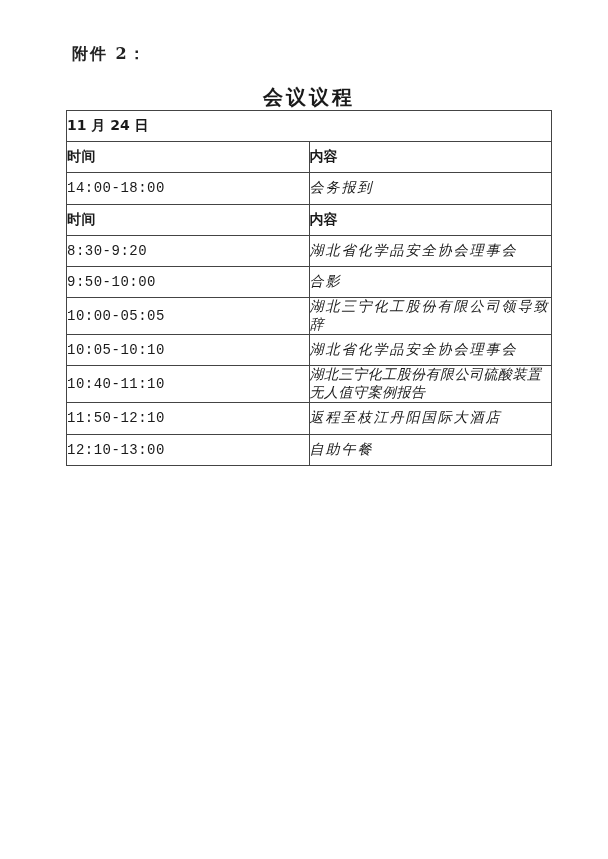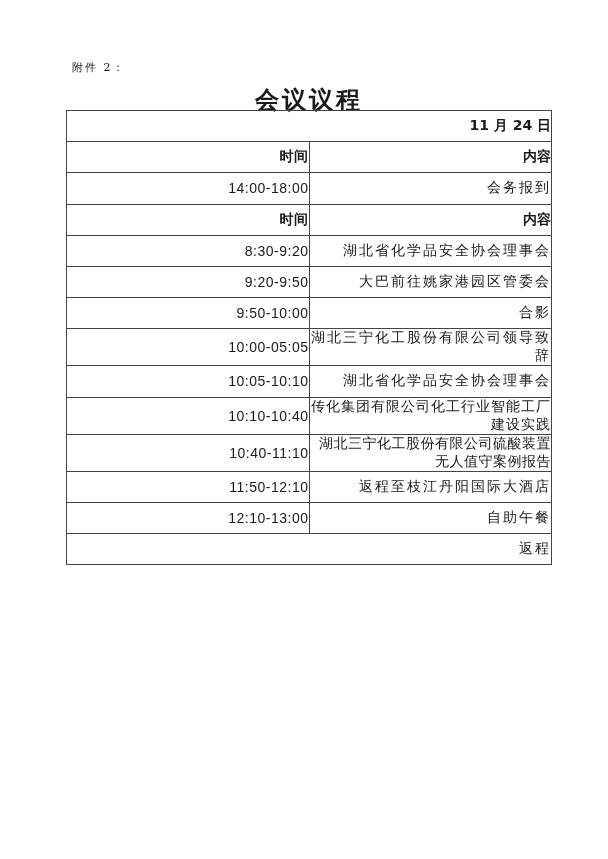--- a/index.html
+++ b/index.html
@@ -1,22 +1,22 @@
 <!DOCTYPE html>
 <html><head>
 <meta charset="utf-8">
 <style>
   html, body { margin:0; padding:0; background:#ffffff; }
   body { width:608px; height:859px; position:relative; overflow:hidden; font-family:"DejaVu Serif", serif; color:#1a1a1a; }
-  .attach { position:absolute; left:72px; top:60px; font-size:11px; letter-spacing:2px; color:#222; }
-  .title { position:absolute; left:0; width:608px; top:84px; text-align:center; font-family:"DejaVu Sans", sans-serif; font-weight:bold; font-size:24px; letter-spacing:3px; padding-left:10px; box-sizing:border-box; }
+  .attach { position:absolute; left:72px; top:44px; font-size:16px; letter-spacing:2px; color:#222;font-weight:bold; }
+  .title { position:absolute; left:0; width:608px; top:84px; text-align:center; font-family:"DejaVu Sans", sans-serif; font-weight:bold; font-size:20px; letter-spacing:3px; padding-left:10px; box-sizing:border-box; }
   table.agenda { position:absolute; left:66px; top:110px; width:486px; border-collapse:collapse; table-layout:fixed; }
-  table.agenda td { border:1px solid #444; height:30.2px; padding:0; text-align:right; font-size:14px; vertical-align:middle; }
-  td.time { width:109px; letter-spacing:0.5px; font-family:Liberation Sans, sans-serif; font-size:14px; }
-  td.content { letter-spacing:2px; }
+  table.agenda td { border:1px solid #444; height:30.2px; padding:0; text-align:left; font-size:14px; vertical-align:middle; }
+  td.time { width:109px; letter-spacing:0.5px; font-family:Liberation Mono, monospace; font-size:14px; }
+  td.content { letter-spacing:2px;font-style:italic; }
   td.head { font-family:"DejaVu Sans", sans-serif; font-weight:bold; font-size:14px;margin-left:32px; }
   td.date { font-family:"DejaVu Sans", sans-serif; font-weight:bold; font-size:14px; }
 </style>
 </head>
 <body>
 
 <div class="attach">附件 2：</div>
 <div class="title">会议议程</div>
 
 <table class="agenda">
@@ -34,48 +34,37 @@
     </tr>
     <tr>
       <td class="head time" style="font-family:'DejaVu Sans',sans-serif;">时间</td>
       <td class="head">内容</td>
     </tr>
     <tr>
       <td class="time">8:30-9:20</td>
       <td class="content">湖北省化学品安全协会理事会</td>
     </tr>
     <tr>
-      <td class="time">9:20-9:50</td>
-      <td class="content">大巴前往姚家港园区管委会</td>
-    </tr>
-    <tr>
       <td class="time">9:50-10:00</td>
       <td class="content">合影</td>
     </tr>
     <tr>
       <td class="time">10:00-05:05</td>
       <td class="content">湖北三宁化工股份有限公司领导致辞</td>
     </tr>
     <tr>
       <td class="time">10:05-10:10</td>
       <td class="content">湖北省化学品安全协会理事会</td>
-    </tr>
-    <tr>
-      <td class="time">10:10-10:40</td>
-      <td class="content" style="letter-spacing:1px;">传化集团有限公司化工行业智能工厂建设实践</td>
     </tr>
     <tr>
       <td class="time">10:40-11:10</td>
       <td class="content" style="letter-spacing:0.5px;">湖北三宁化工股份有限公司硫酸装置无人值守案例报告</td>
     </tr>
     <tr>
       <td class="time">11:50-12:10</td>
       <td class="content">返程至枝江丹阳国际大酒店</td>
     </tr>
     <tr>
       <td class="time">12:10-13:00</td>
       <td class="content">自助午餐</td>
     </tr>
-    <tr>
-      <td class="content" colspan="2">返程</td>
-    </tr>
   </tbody>
 </table>
 
 </body></html>

